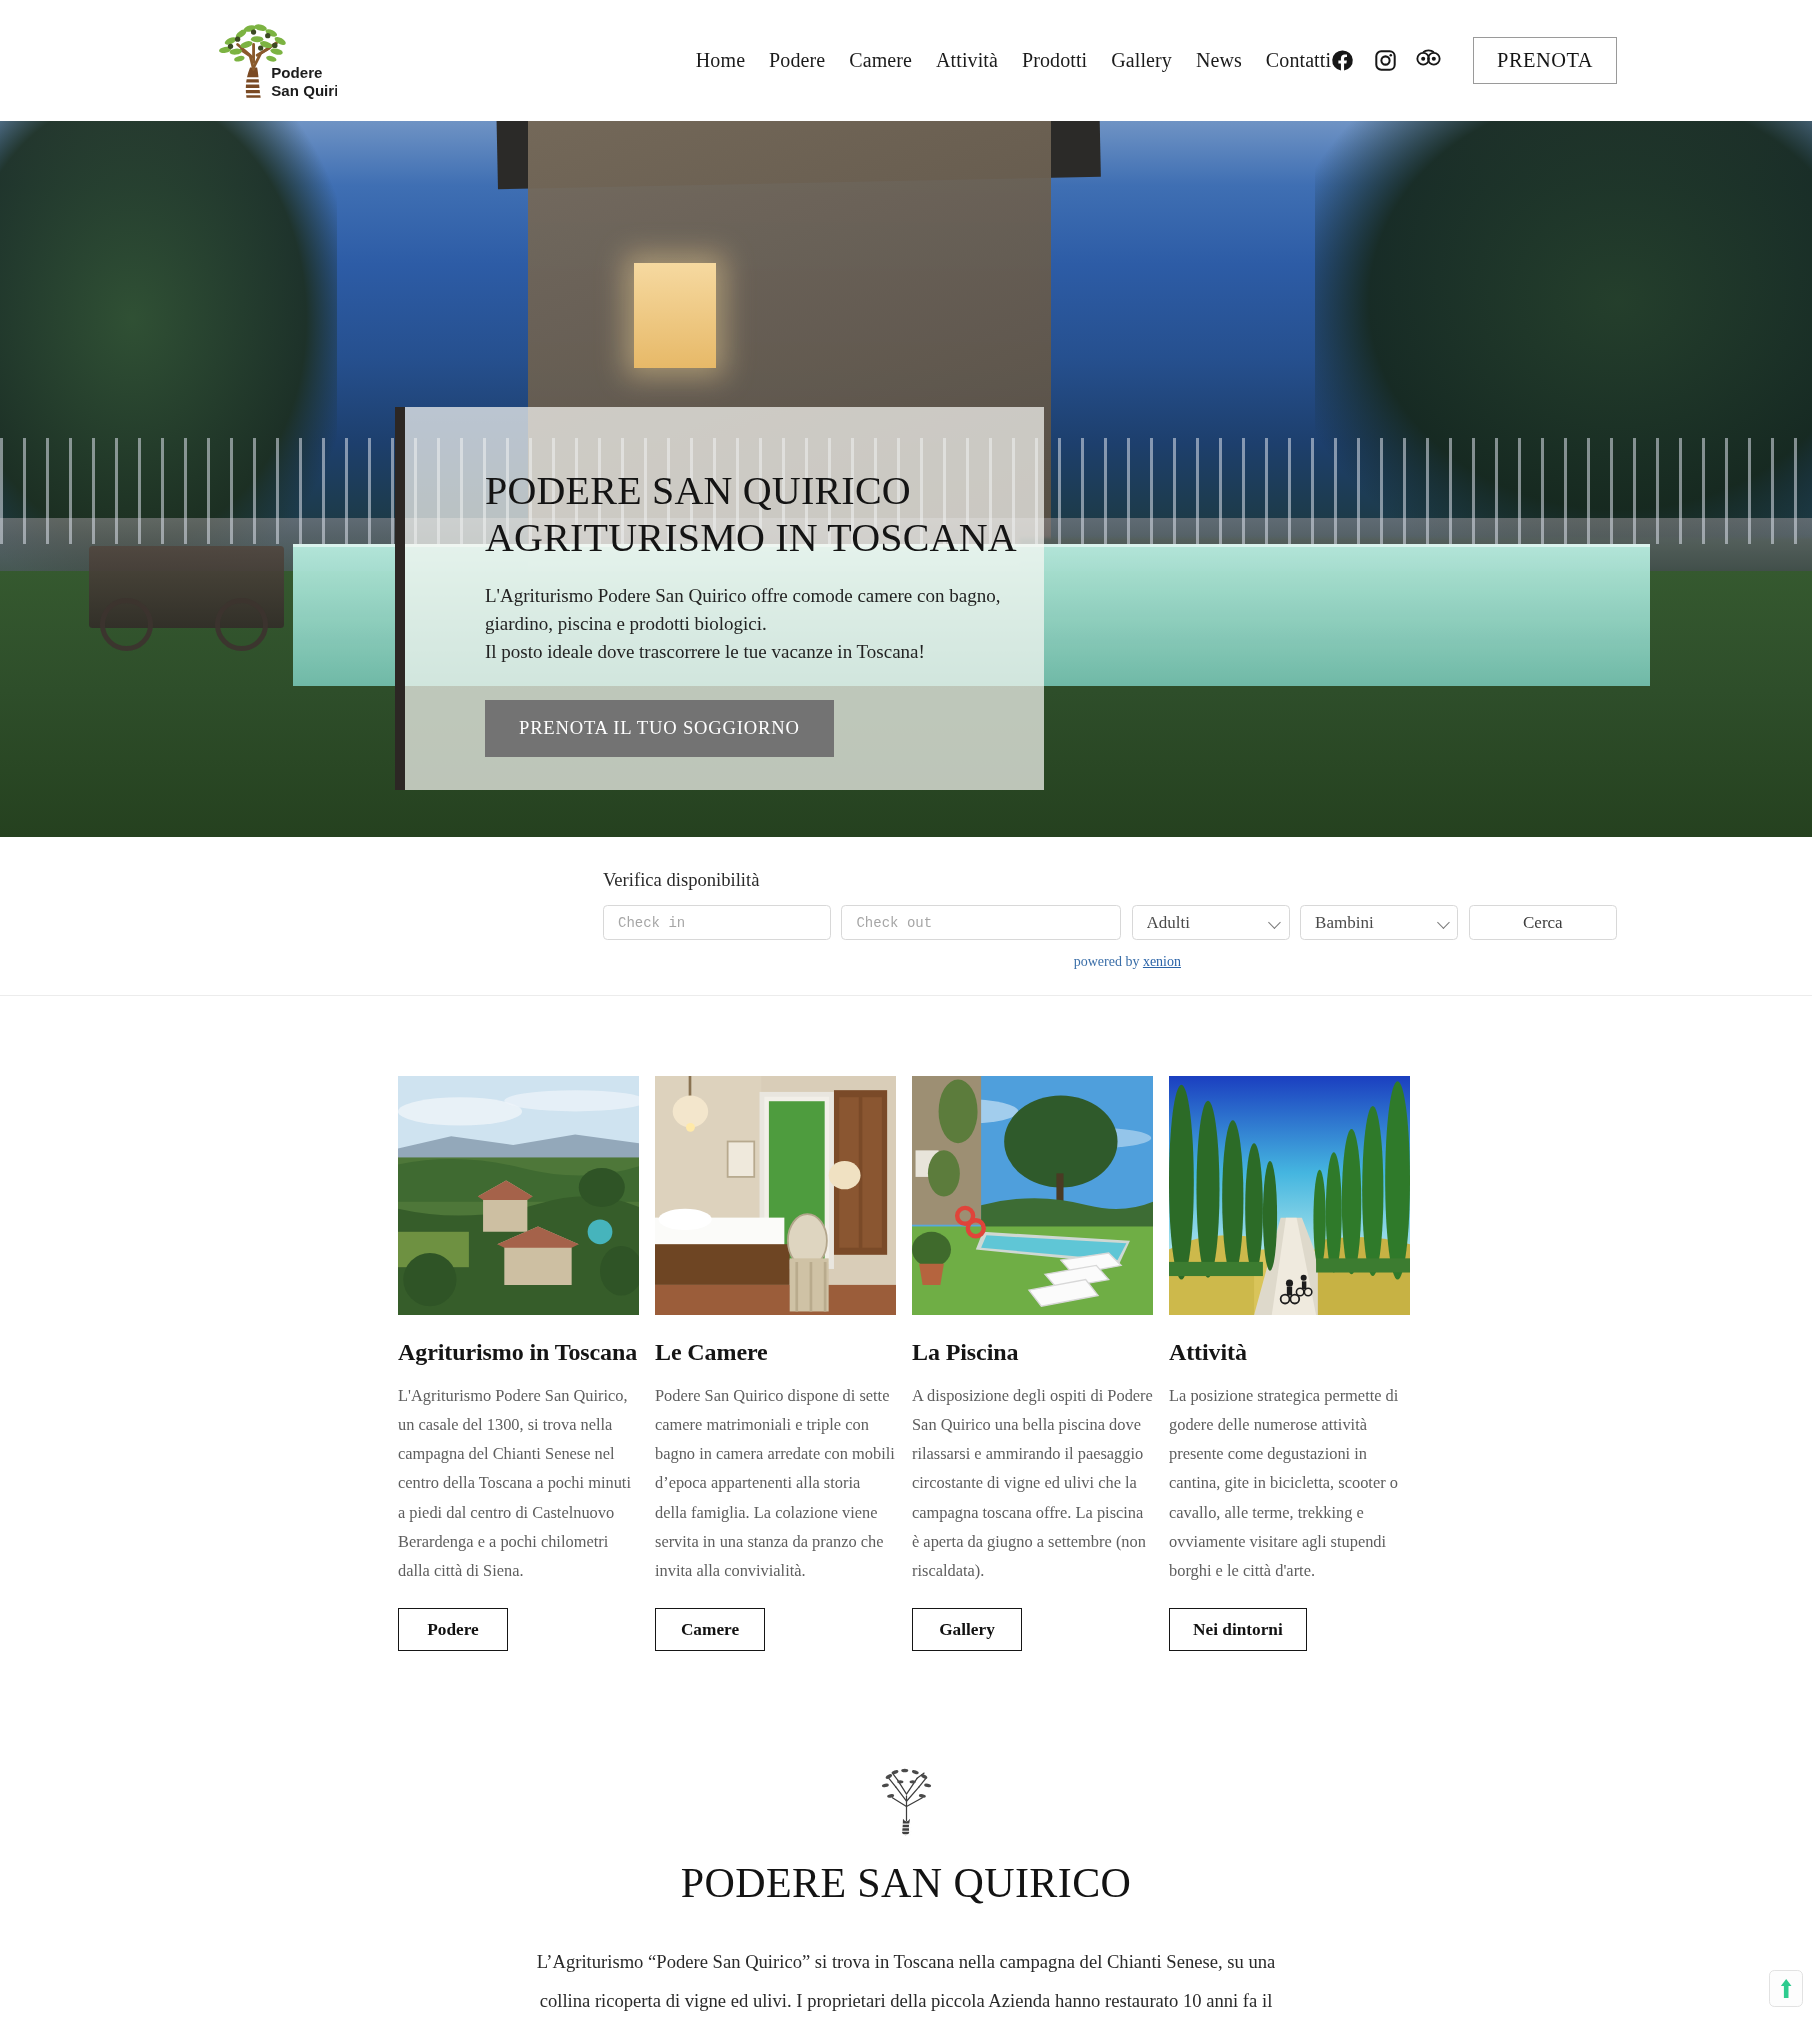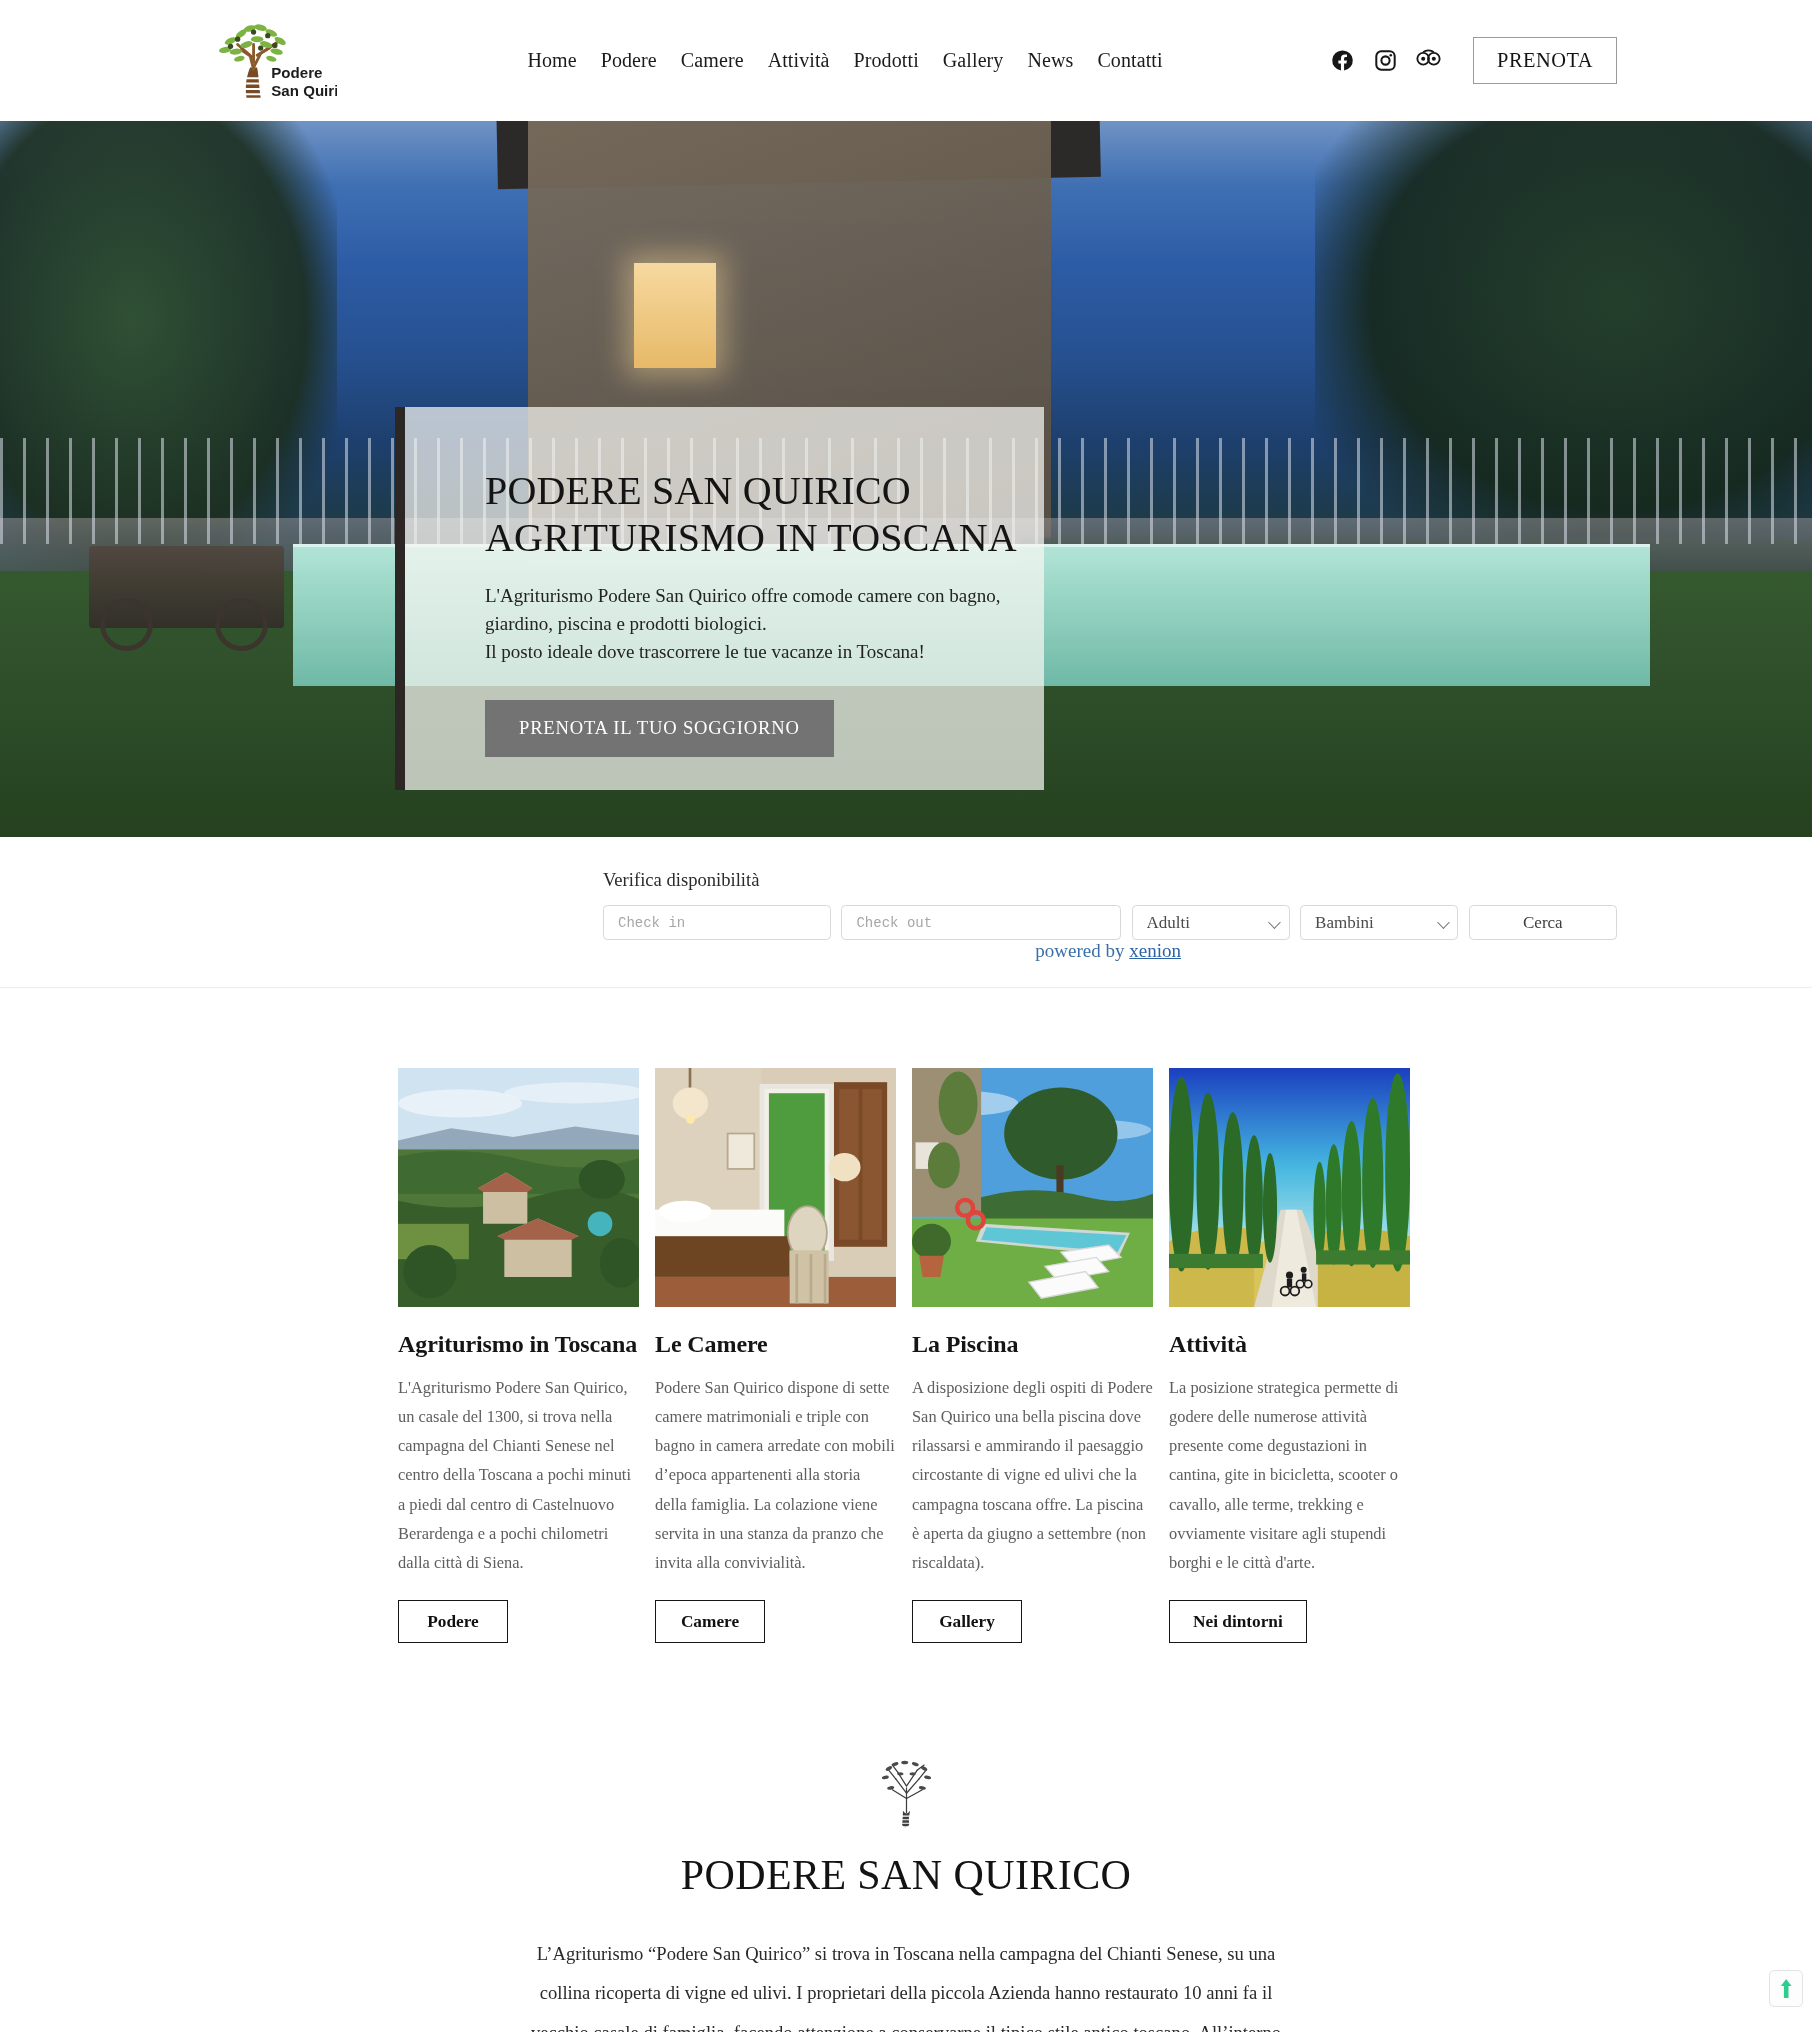--- a/index.html
+++ b/index.html
@@ -32,21 +32,21 @@
     display: flex;
     align-items: center;
     flex: 0 0 auto;
   }
   .logo svg { display: block; }
 
   .nav-wrap {
     flex: 1 1 auto;
     display: flex;
     align-items: center;
-    justify-content: center;
+    justify-content: flex-end;
   }
   .main-nav {
     display: flex;
     align-items: center;
     gap: 24px;
     margin-left: 22px;
   }
   .main-nav a {
     color: #1b1b1b;
     text-decoration: none;
@@ -268,21 +268,22 @@
   .btn-cerca {
     width: 158px; height: 35px;
     border: 0.9px solid #d8d8d8; border-radius: 4.4px;
     background: #fff; color: #3d3d3d;
     font-family: "Liberation Serif", serif;
     font-size: 17px; cursor: pointer;
   }
   .powered {
     text-align: right;
     padding-right: 436px;
-    font-size: 19px;
+    margin-top: 14px;
+    font-size: 14px;
     color: #3a6ea8;
   }
   .powered a { color: #2a63a8; }
 
   
   .cards-section { padding: 80px 0 62px 0; background: #fff; }
   .cards {
     width: 894px;
     margin: 0 auto;
     display: grid;

